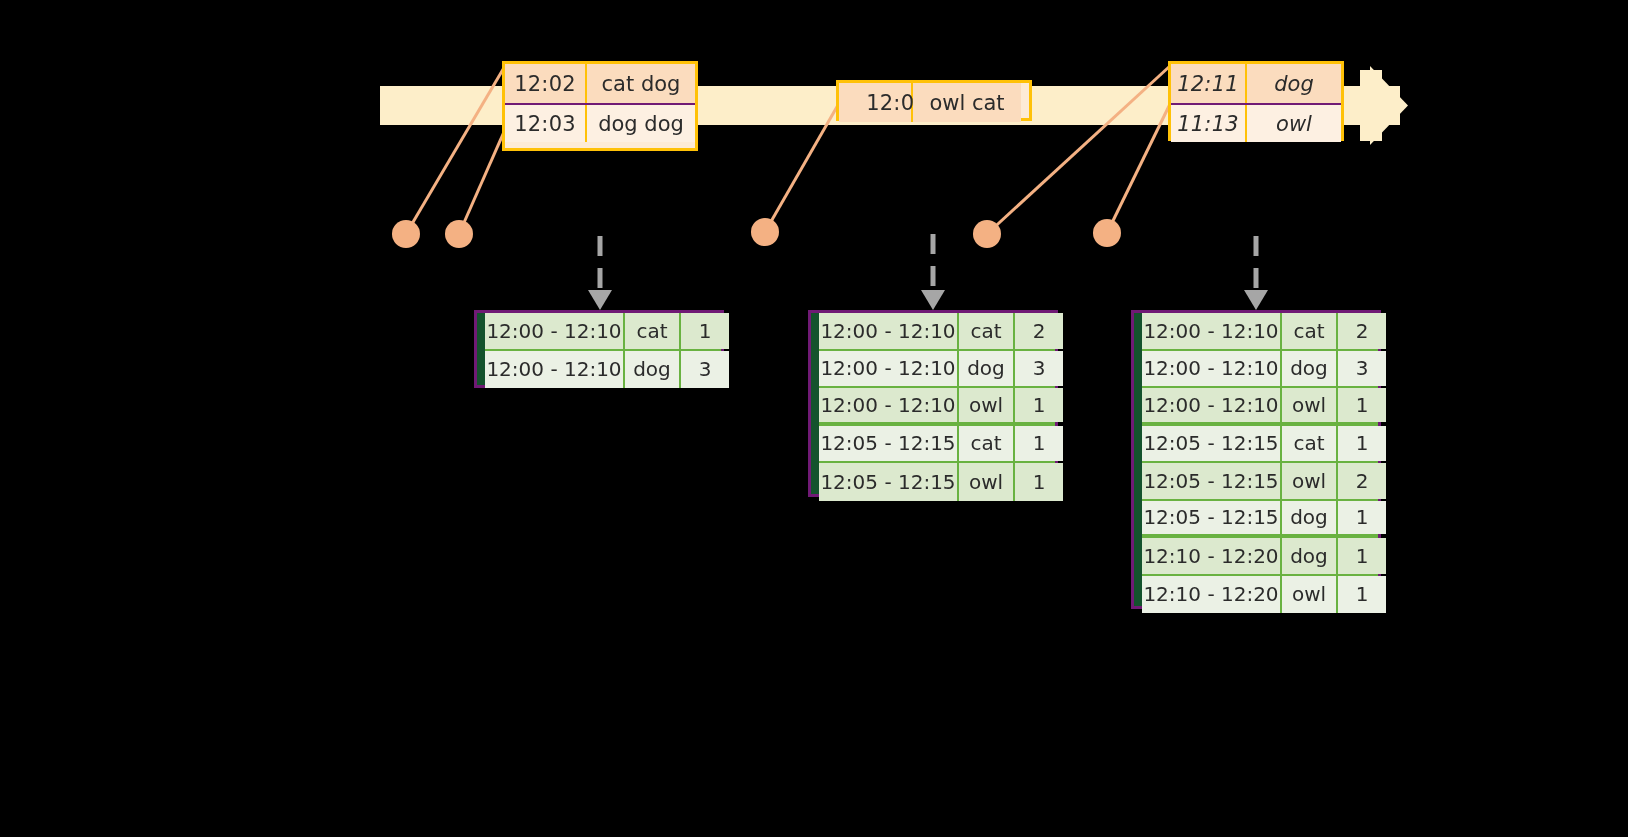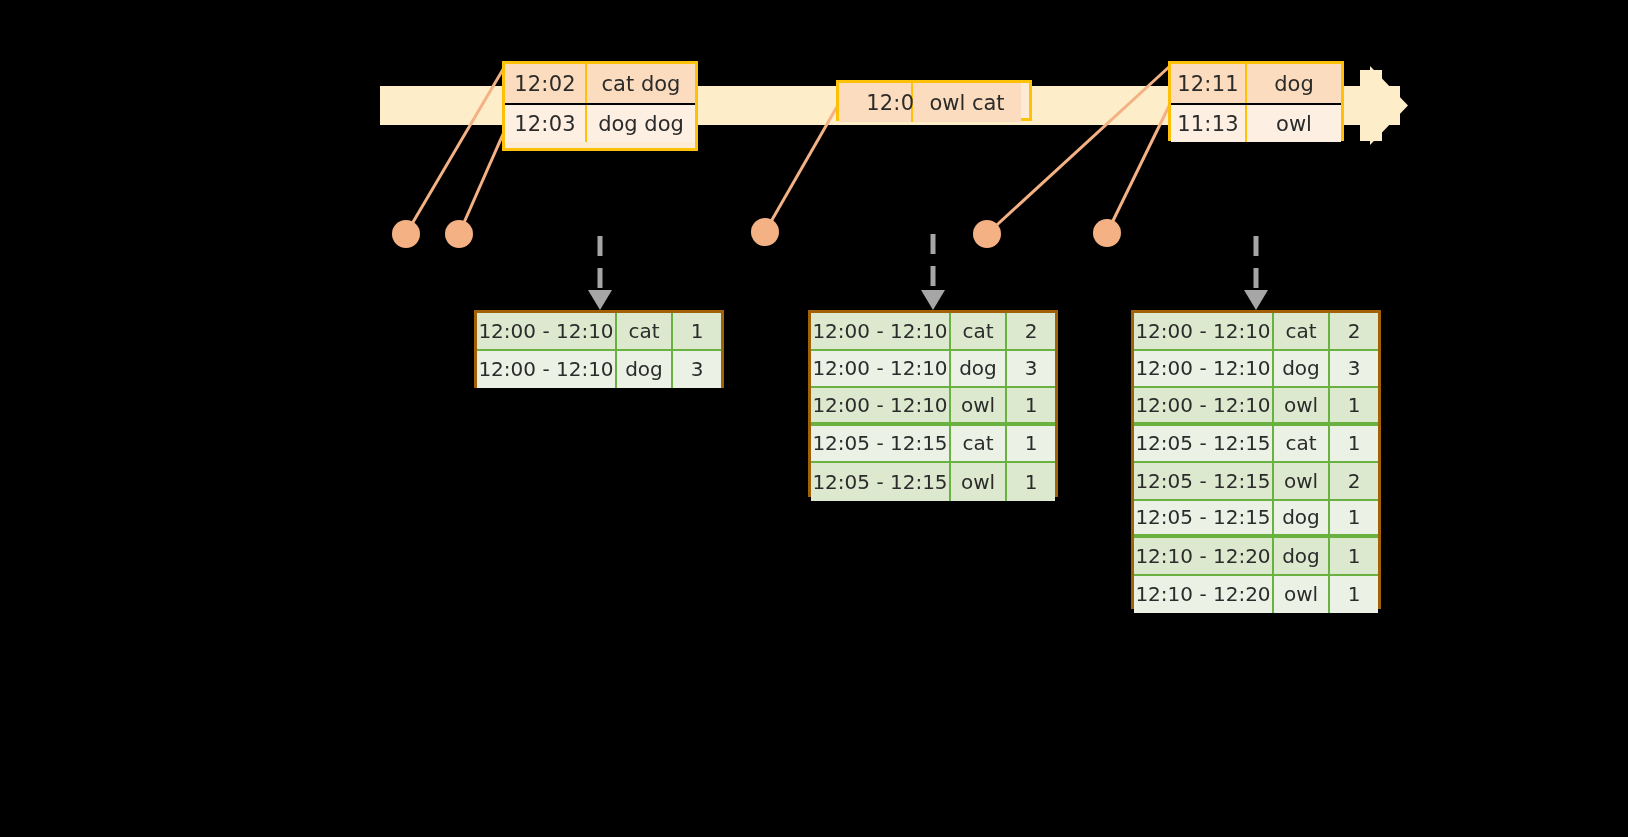--- a/index.html
+++ b/index.html
@@ -32,21 +32,21 @@
     border: 3px solid #FFC107;
     box-sizing: border-box;
     background: #FDEBD6;
   }
   .event-row {
     display: flex;
     height: 39px;
     box-sizing: border-box;
   }
   .event-row + .event-row {
-    border-top: 2px solid #000000;
+    border-top: 2px solid #701a75;
   }
   .event-row.shade-dark .ev-time,
   .event-row.shade-dark .ev-words {
     background: #FBDCBE;
   }
   .event-row.shade-light .ev-time,
   .event-row.shade-light .ev-words {
     background: #FDF0E2;
   }
   .ev-time {
@@ -64,23 +64,24 @@
     display: flex;
     align-items: center;
     justify-content: center;
     font-size: 21px;
     color: #2b2b2b;
   }
 
   
   .result-table {
     position: absolute;
-    border: 3px solid #a16207;
+    border: 3px solid #701a75;
     box-sizing: border-box;
     background: #14532d;
+    padding-left: 8px;
   }
   .rt-row {
     display: flex;
     height: 37.5px;
     box-sizing: border-box;
     border-bottom: 2px solid #69B241;
   }
   .rt-row:last-child {
     border-bottom: none;
   }
@@ -153,21 +154,21 @@
     </div>
   </div>
 
   <div class="event-group" style="left:836px; top:80px; width:196px; height:41px;">
     <div class="event-row shade-dark">
       <div class="ev-time" style="width:74px;padding-left:44px;">12:07</div>
       <div class="ev-words" style="width:108px;">owl cat</div>
     </div>
   </div>
 
-  <div class="event-group" style="left:1168px; top:61px; width:176px; height:80px;">
+  <div class="event-group" style="left:1168px; top:61px; width:176px; height:80px;font-style:italic;">
     <div class="event-row shade-dark">
       <div class="ev-time" style="width:76px;">12:11</div>
       <div class="ev-words" style="width:94px;">dog</div>
     </div>
     <div class="event-row shade-light">
       <div class="ev-time" style="width:76px;">11:13</div>
       <div class="ev-words" style="width:94px;">owl</div>
     </div>
   </div>
 

